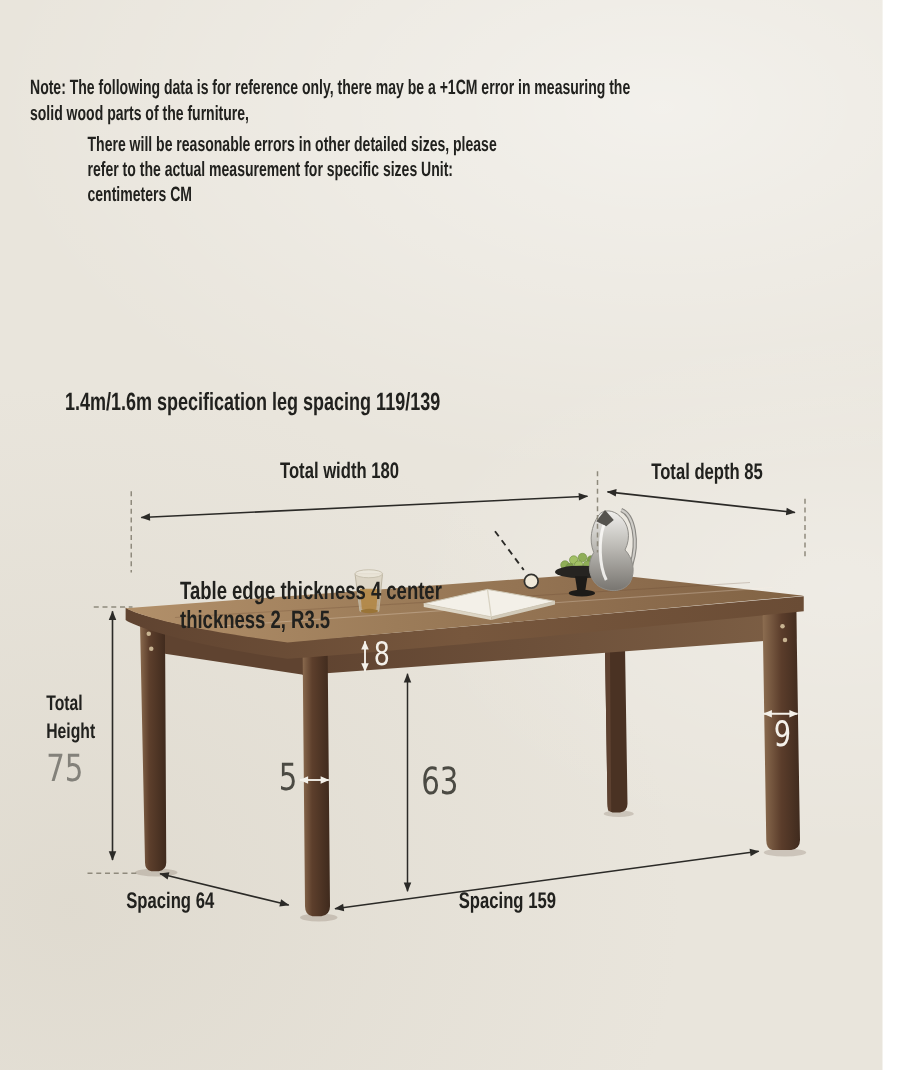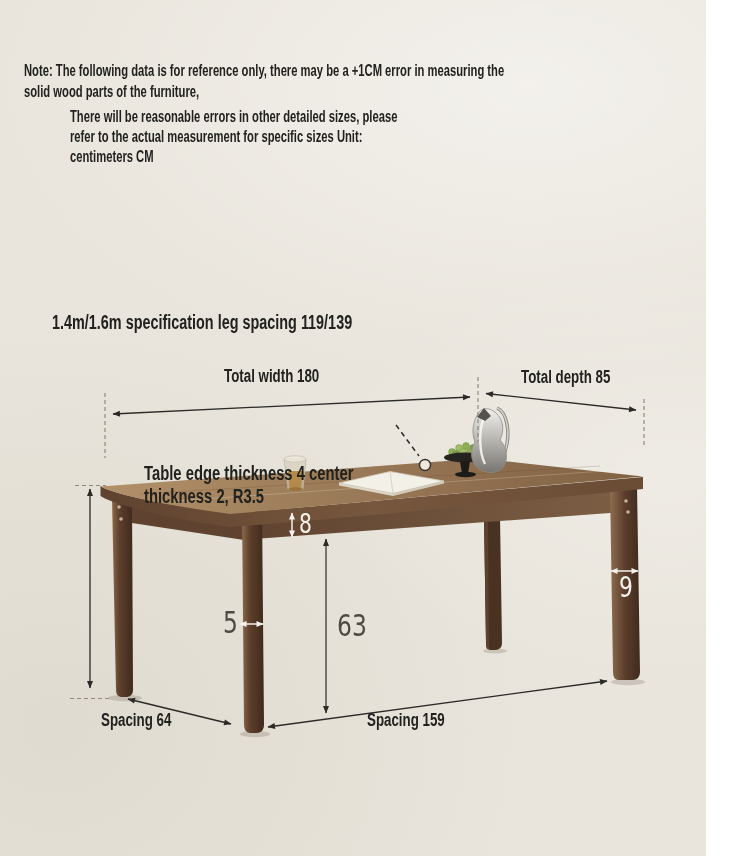--- a/index.html
+++ b/index.html
@@ -192,20 +192,25 @@
   <div class="abs txtB" style="left:52px;top:311px;font-size:20px;transform:scaleX(.72);">1.4m/1.6m specification leg spacing 119/139</div>
 
   <div class="abs txtB" style="left:224px;top:365px;">Total width 180</div>
   <div class="abs txtB" style="left:521px;top:366px;">Total depth 85</div>
 
   <div class="abs" style="left:144px;top:440px;margin-top:22px;">
     <div class="txtB" style="font-size:20px;line-height:23px;">Table edge thickness 4 center</div>
     <div class="txtB" style="font-size:20px;line-height:23px;">thickness 2, R3.5</div>
   </div>
 
+  <div class="abs" style="left:37px;top:552px;">
+    <div class="txtB" style="font-size:17px;line-height:22px;">Total</div>
+    <div class="txtB" style="font-size:17px;line-height:22px;">Height</div>
+    <div class="num nLight" style="font-size:30px;margin-top:5px;">75</div>
+  </div>
 
   <div class="abs num nWhite" style="left:299px;top:511px;font-size:26px;">8</div>
   <div class="abs num nGray" style="left:223px;top:608px;font-size:30px;">5</div>
   <div class="abs num nGray" style="left:337px;top:611px;font-size:30px;">63</div>
   <div class="abs num nWhite" style="left:619px;top:574px;font-size:28px;">9</div>
 
   <div class="abs txtB" style="left:101px;top:709px;">Spacing 64</div>
   <div class="abs txtB" style="left:367px;top:709px;">Spacing 159</div>
 
 </div>

